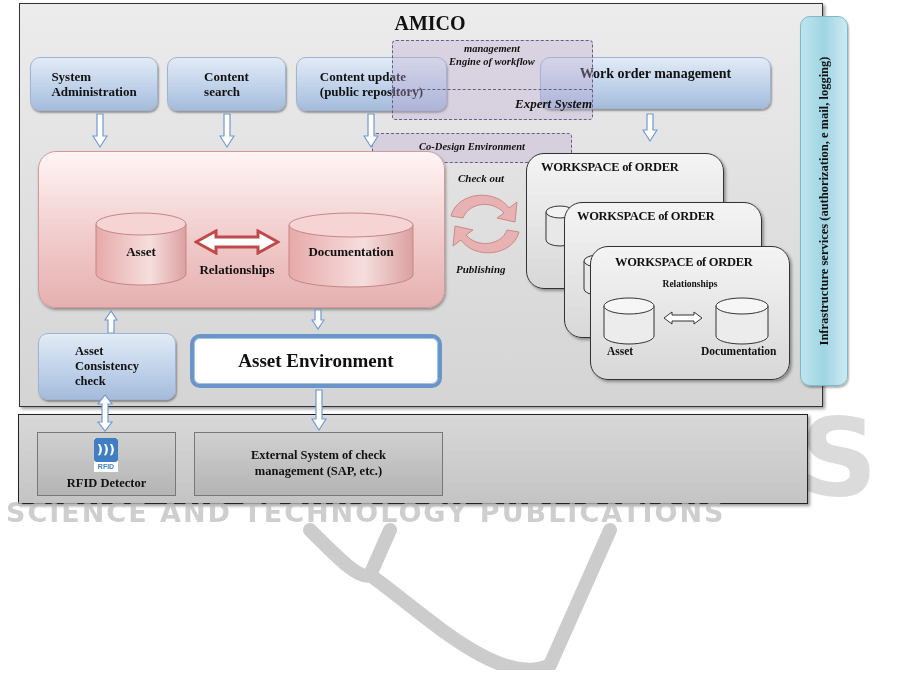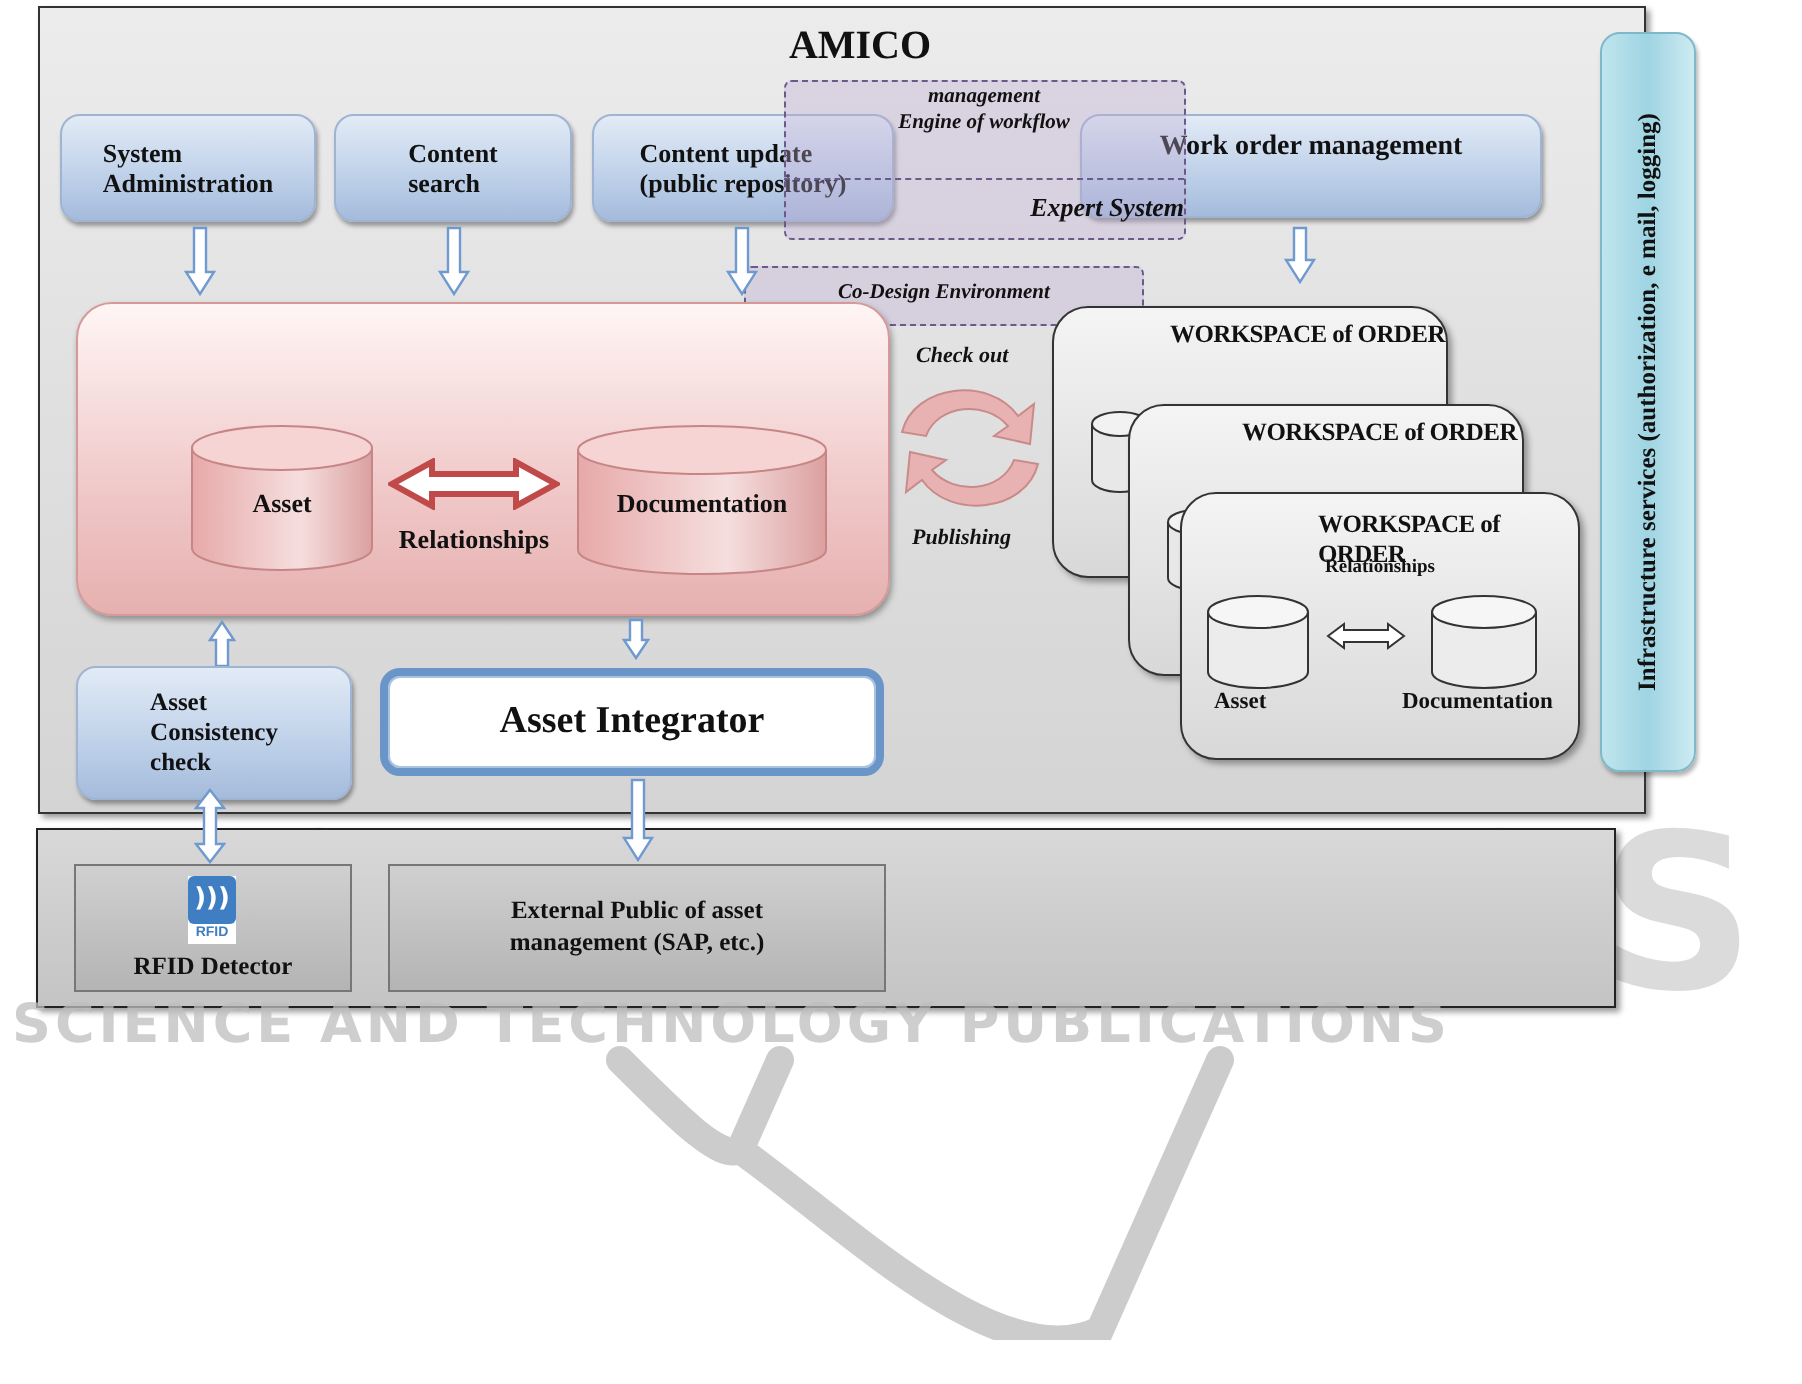--- a/index.html
+++ b/index.html
@@ -23,21 +23,21 @@
     border-radius:4px; font-style:italic; font-weight:bold; font-size:10.5px;
     text-align:center; }
   .pink-repo { left:38px; top:151px; width:405px; height:155px; border-radius:18px;
     border:1px solid #d49a9a; background:linear-gradient(#fff5f5,#f0c8c8 60%,#e6b0b0);
     box-shadow:1px 2px 3px rgba(0,0,0,0.35); }
   .repo-title { left:0; top:10px; width:100%; text-align:center; font-weight:bold;
     font-size:13px; line-height:18px; }
   .cyl-label { font-weight:bold; font-size:13px; text-align:center; }
   .workspace { border:1.5px solid #333; border-radius:18px;
     background:linear-gradient(#f4f4f4,#d8d8d8); box-shadow:2px 2px 3px rgba(0,0,0,0.35); }
-  .ws-title { font-weight:bold; font-size:12.5px; letter-spacing:-0.3px;margin-left:44px; }
+  .ws-title { font-weight:bold; font-size:12.5px; letter-spacing:-0.3px; }
   .infra { left:800px; top:16px; width:46px; height:368px; border-radius:10px;
     border:1px solid #7fb9c9; background:linear-gradient(90deg,#bfe5ee,#9fd4e2 50%,#cdebf2);
     box-shadow:1px 2px 2px rgba(0,0,0,0.3); }
   .infra-text { position:absolute; left:50%; top:50%; transform:translate(-50%,-50%) rotate(-90deg);
     white-space:nowrap; font-weight:bold; font-size:12.5px; }
   .integrator { left:190px; top:334px; width:252px; height:54px; border-radius:10px;
     border:4px solid #6a95c8; background:#fff; box-sizing:border-box;
     box-shadow:0 0 0 1px #a9c2e2 inset; display:flex; align-items:center; justify-content:center;
     font-weight:bold; font-size:19px; }
   .grey-sub { border:1px solid #777; background:linear-gradient(#d0d0d0,#b4b4b4);
@@ -174,21 +174,21 @@
 
 <div class="abs blue-box" style="left:38px;top:333px;width:136px;height:65px;font-size:12.5px;">
   <div>
       <div>Asset</div>
   <div>Consistency</div>
   <div>check</div>
     </div>
 </div>
 
 <div class="abs integrator">
-  <span>Asset Integrator</span>
+  <span>Asset Environment</span>
 </div>
 
 <div class="abs bottom-frame"></div>
 
 <svg class="abs" style="left:97px;top:394px;" width="16" height="38">
     <path d="M8 1 L15 10 H11 V28 H15 L8 37 L1 28 H5 V10 H1 Z" fill="#fff" stroke="#6f9ad0" stroke-width="1.2"></path>
   </svg>
 
 <svg class="abs" style="left:311px;top:389px;" width="16" height="42">
     <path d="M5 1 H11 V30 H15 L8 41 L1 30 H5 Z" fill="#fff" stroke="#6f9ad0" stroke-width="1.2"></path>
@@ -197,21 +197,21 @@
 <div class="abs grey-sub" style="left:37px;top:432px;width:137px;height:62px;">
   <div class="abs" style="left:56px;top:5px;width:24px;height:34px;background:#fff;">
     <div style="width:24px;height:24px;background:#3f7ec2;border-radius:3px;color:#fff;font-family:'DejaVu Sans',sans-serif;font-size:13px;line-height:24px;text-align:center;">)))</div>
     <div style="font-family:'Liberation Sans',sans-serif;font-size:7px;color:#3f7ec2;font-weight:bold;line-height:10px;">RFID</div>
   </div>
   <div class="abs" style="left:0;top:43px;width:100%;">RFID Detector</div>
 </div>
 
 <div class="abs grey-sub" style="left:194px;top:432px;width:247px;height:62px;">
   <div style="margin-top:14px;line-height:16px;">
-    <div>External Public of asset</div>
+    <div>External System of check</div>
     <div>management (SAP, etc.)</div>
   </div>
 </div>
 
 <div class="abs watermark" style="left:6px; top:497px; font-size:27px; letter-spacing:2px; color:rgba(190,190,190,0.75); white-space:nowrap;">SCIENCE AND TECHNOLOGY PUBLICATIONS</div>
 <svg class="abs" style="left:300px;top:520px;" width="330" height="150">
   <path d="M10 10 C40 40 60 60 70 55 L 90 10 M70 55 C120 90 200 170 250 145 L 310 10" fill="none" stroke="rgba(195,195,195,0.85)" stroke-width="14" stroke-linecap="round"></path>
 </svg>
 
 </body></html>

